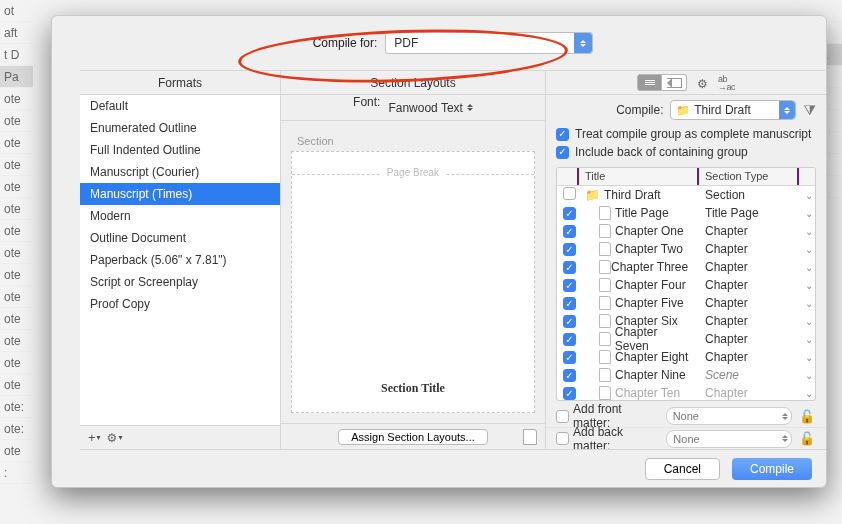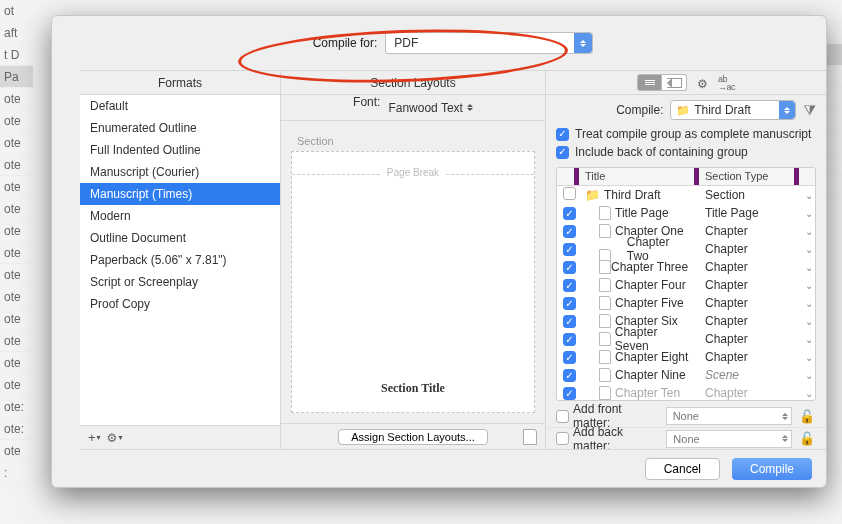--- a/index.html
+++ b/index.html
@@ -209,21 +209,21 @@
   .mac-check.on::after{content:"✓";font-size:10px;line-height:1;}
 
   .doc-table {
     flex:1; margin: 6px 10px 4px 10px; background:#fff; border:1px solid #cfcfcf; border-radius:3px;
     min-height:0; display:flex; flex-direction:column; overflow:hidden;
   }
   .doc-table-header{
     display:flex; height:18px; background:#f5f5f5; border-bottom:1px solid #d7d7d7;
     font-size:11px; color:#444;
   }
-  .thc{padding:2px 6px; border-right:5px solid #701a75;}
+  .thc{padding:2px 6px; border-right:2px solid #701a75;}
   .thc.check{width:22px;}
   .thc.title{flex:1;}
   .thc.type{width:100px;}
   .thc.arrow{width:16px;border-right:none;}
   .doc-rows{flex:1;overflow:auto;}
   .doc-row{
     display:flex; height:18px; align-items:center; font-size:12px;
   }
   .tdc{padding:0 6px;}
   .tdc.check{width:22px;}
@@ -233,21 +233,21 @@
   .doc-file-icon{width:12px;height:14px; background:#fff;border:1px solid #bbb; border-radius:0 3px 0 0; display:inline-block;}
   .doc-folder-icon{color:#5a95ec; font-size:12px;}
   .italic{font-style:italic;color:#888;}
   .clipped{color:#aaa;}
   .indent{padding-left:14px;}
 
   .matter{
     height:22px; display:flex; align-items:center; padding:0 10px; gap:4px; font-size:12px;
   }
   .matter-select{
-    background:#fff;border:1px solid #cfcfcf;border-radius:0;height:18px;
+    background:#fff;border:1px solid #cfcfcf;border-radius:8px;height:18px;
     display:inline-flex;align-items:center;padding:0 18px 0 6px;width:127px;position:relative;
     font-size:11px;color:#777;
   }
   .matter-select .mini-arrows{
     position:absolute;right:3px;display:flex;flex-direction:column;gap:1px;
   }
   .matter-select .mini-arrows .tri-up,.matter-select .mini-arrows .tri-down{border-width:3px;}
   .matter-select .mini-arrows .tri-up{border-bottom-color:#888;}
   .matter-select .mini-arrows .tri-down{border-top-color:#888;}
   .lock-icon{color:#b5b5b5;font-size:13px;margin-left:4px;}
@@ -457,21 +457,21 @@
                   <span class="doc-file-icon"></span>
                   <span>Chapter One</span>
                 </span>
               </div>
               <div class="tdc type">Chapter</div>
               <div class="tdc arrow"><span>⌄</span></div>
             </div>
             <div class="doc-row">
               <div class="tdc check"><span class="mac-check on"></span></div>
               <div class="tdc title">
-                <span class="indent" style="display: inline-flex; align-items: flex-end; gap: 16px;">
+                <span class="indent" style="display: inline-flex; align-items: flex-start; gap: 4px;">
                   <span class="doc-file-icon"></span>
                   <span>Chapter Two</span>
                 </span>
               </div>
               <div class="tdc type">Chapter</div>
               <div class="tdc arrow"><span>⌄</span></div>
             </div>
             <div class="doc-row">
               <div class="tdc check"><span class="mac-check on"></span></div>
               <div class="tdc title">

